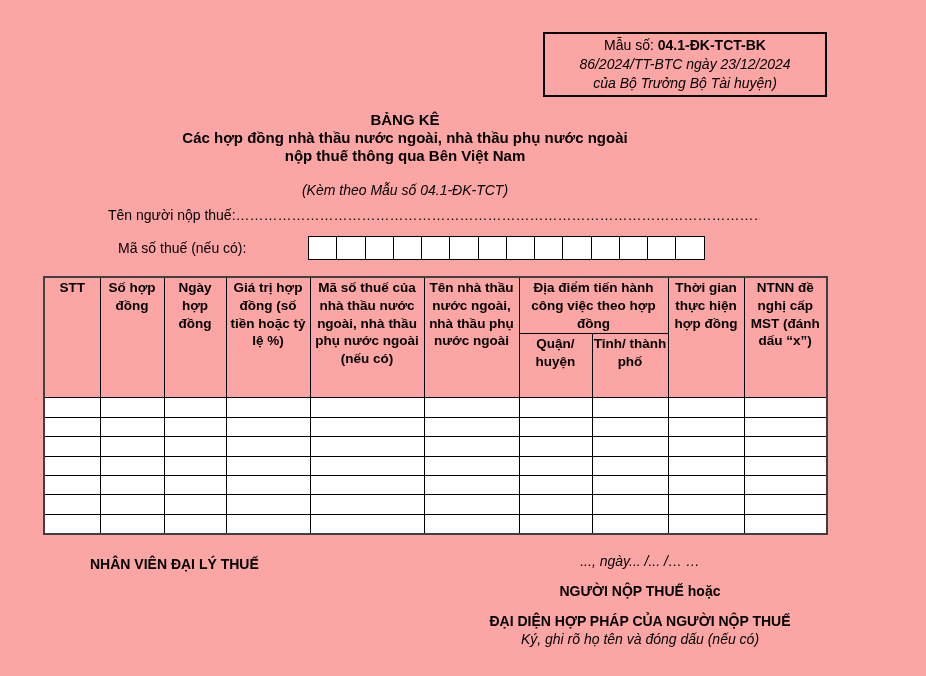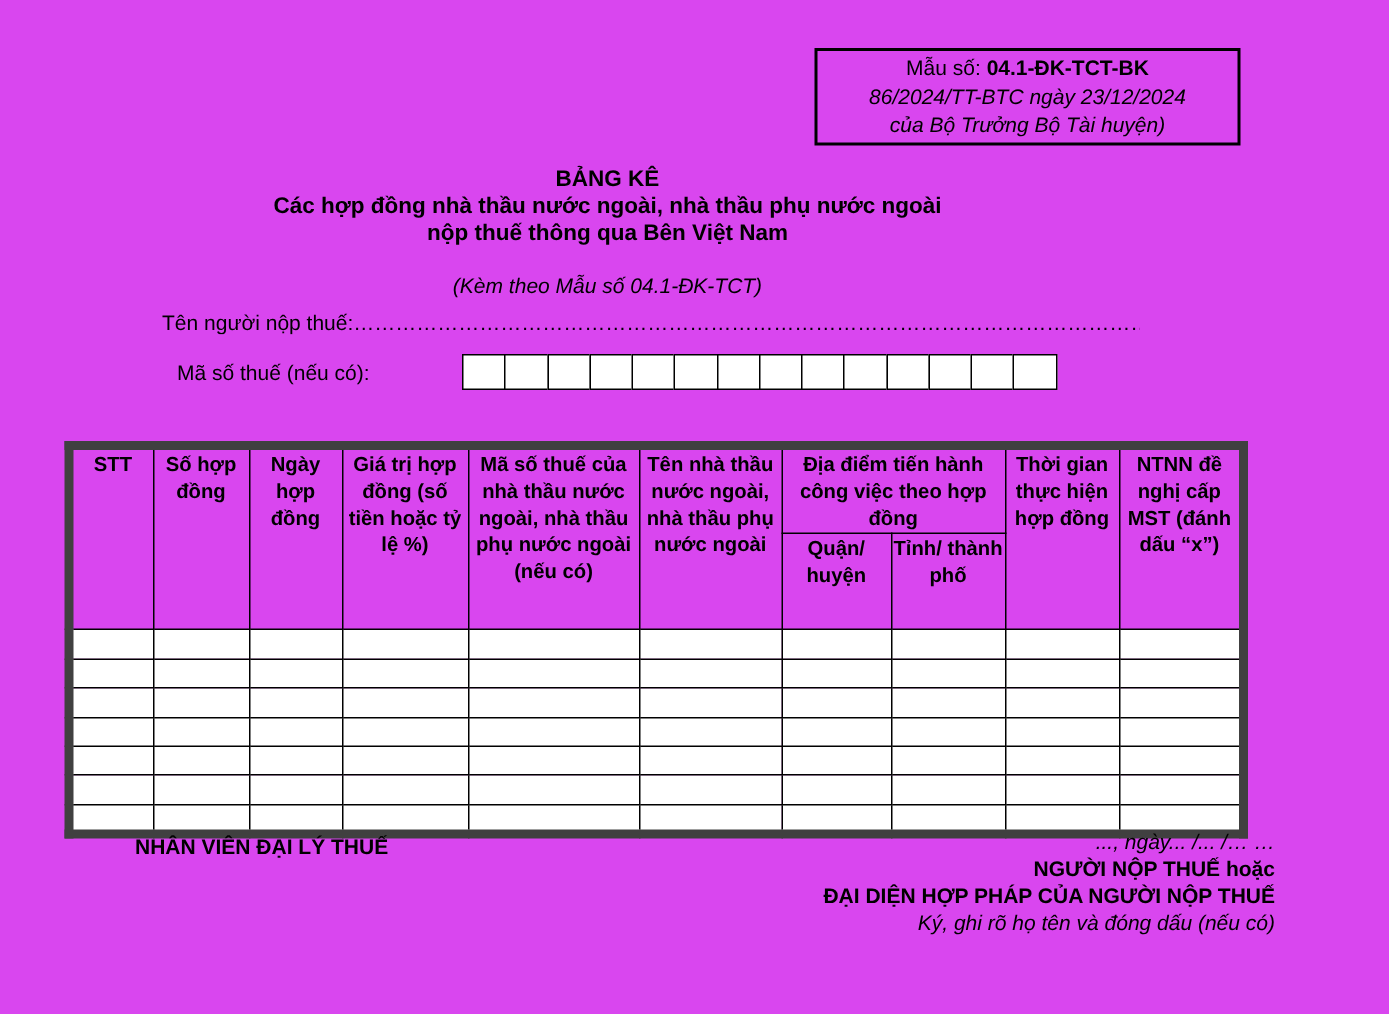--- a/index.html
+++ b/index.html
@@ -1,17 +1,17 @@
 <!DOCTYPE html>
 <html><head>
 <meta charset="utf-8">
 <style>
   html,body{margin:0;padding:0;background:#fff;}
   .page{
-    position:relative;width:926px;height:676px;background:#d946ef;
+    position:relative;width:926px;height:676px;background:#fca5a5;
     font-family:"Liberation Sans",sans-serif;color:#000;overflow:hidden;
   }
   
   .form-box{
     position:absolute;left:543px;top:32px;width:274px;
     border:2px solid #000;text-align:center;padding:2px 3px;
     font-size:14px;line-height:19px;
   }
   .form-box .num-val{font-weight:bold;}
   .form-box .note{font-style:italic;}
@@ -29,39 +29,39 @@
   .mst-row{
     position:absolute;left:308px;top:236px;width:397px;height:24px;
     display:flex;
   }
   .mst-cell{
     flex:1;border:1.5px solid #000;margin-left:-1.5px;background:#fff;
   }
   .mst-cell:first-child{margin-left:0;}
   
   .main-table{
-    position:absolute;left:43px;top:294px;
+    position:absolute;left:43px;top:276px;
     border-collapse:collapse;table-layout:fixed;width:783px;
-    border:6px solid #404040;
+    border:2px solid #404040;
   }
   .main-table th,.main-table td{border:1px solid #000;padding:1px 1px;}
   .main-table th{
     font-weight:bold;font-size:13.5px;line-height:1.32;
     text-align:center;vertical-align:top;
   }
   .main-table thead tr.hrow1{height:54px;}
   .main-table thead tr.hrow2{height:64px;}
   .main-table tbody tr{height:19.4px;}
   .main-table tbody td{background:#fff;}
   
   .sig-left{position:absolute;left:90px;top:555px;width:290px;font-size:14px;line-height:18px;}
   .sig-left .sig-title{font-weight:bold;}
-  .sig-right{position:absolute;left:430px;top:552px;width:420px;text-align:right;font-size:14px;line-height:18px;}
+  .sig-right{position:absolute;left:430px;top:552px;width:420px;text-align:center;font-size:14px;line-height:18px;}
   .sig-right .date-line{font-style:italic;}
-  .sig-right .cap{font-weight:bold;}
+  .sig-right .cap{font-weight:bold;margin-top:12px;}
   .sig-right .sign-note{font-style:italic;}
 </style>
 </head>
 <body>
 
 <div class="page">
 
   <div class="form-box">
     <div><span>Mẫu số: </span><span class="num-val">04.1-ĐK-TCT-BK</span></div>
     <div class="note">86/2024/TT-BTC ngày 23/12/2024</div>

